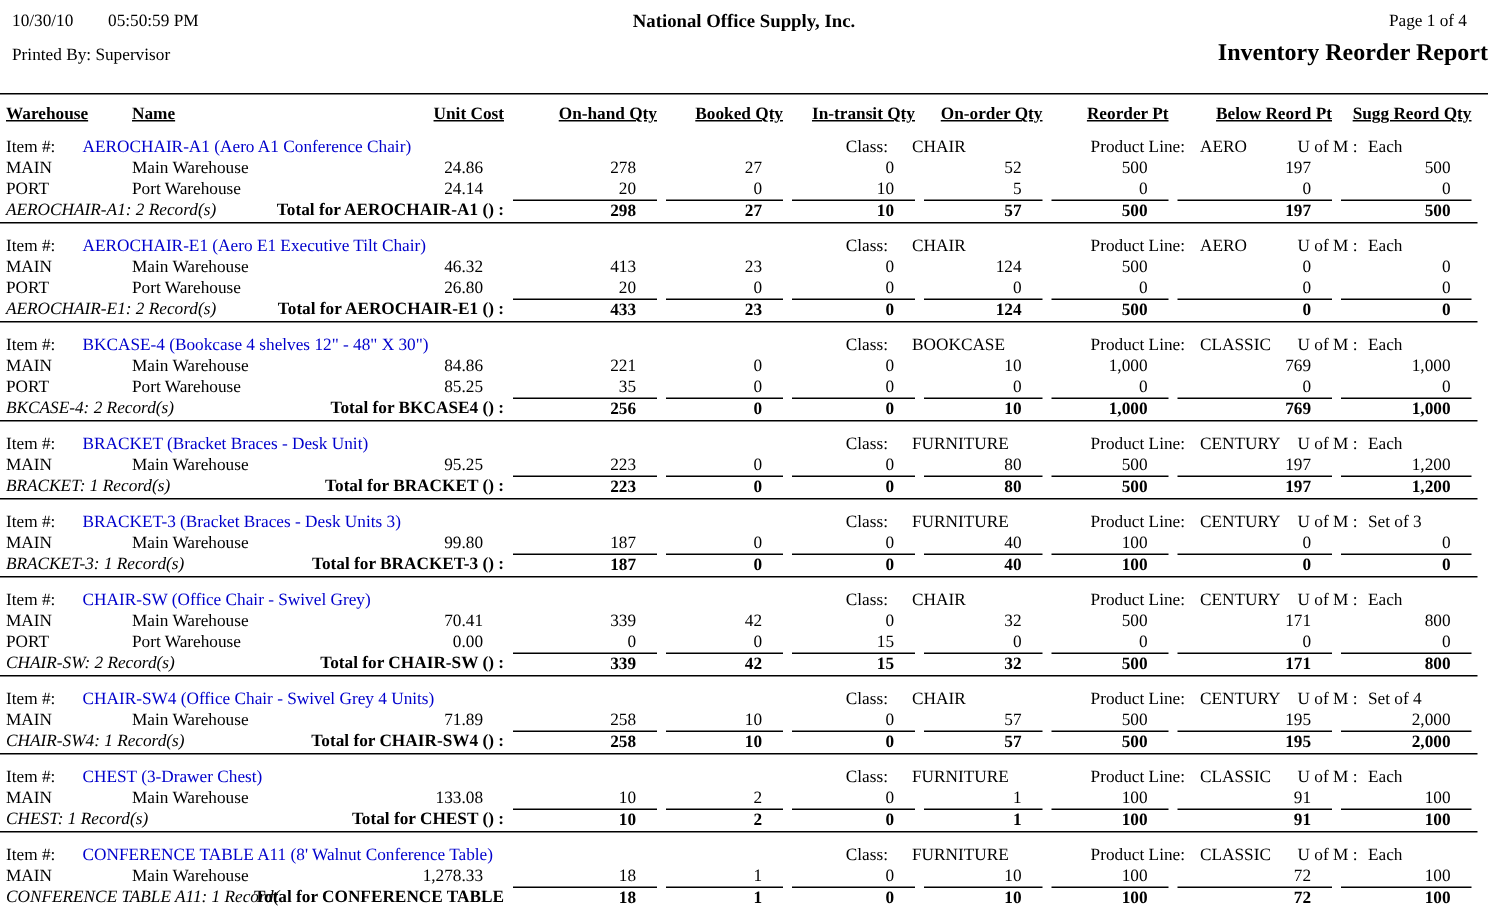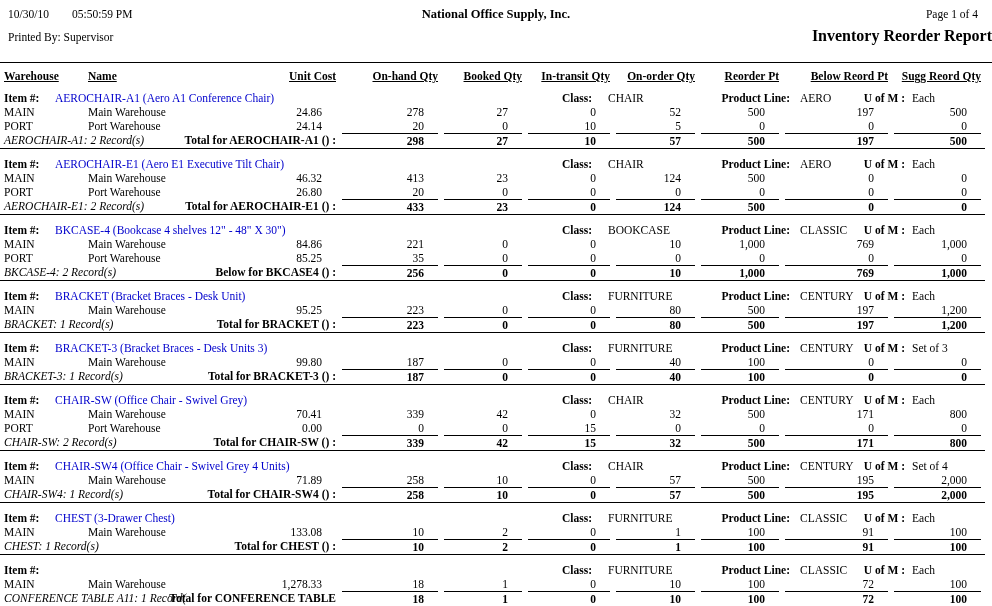--- a/index.html
+++ b/index.html
@@ -25,21 +25,21 @@
   .colhdr{margin-top:6px;height:15px;line-height:15px}
   .hcell{font-weight:bold;text-decoration:underline;white-space:nowrap;overflow:visible}
   .hnum{text-align:right}
   .c{white-space:nowrap;overflow:visible}
   .num{text-align:right;padding-right:14px}
 
   
   .block{padding-top:7px;border-bottom:1px solid #000;margin-bottom:1px;margin-right:7px}
   .item-row{position:relative;height:14px;line-height:14px}
   .item-row span{position:absolute;top:0;white-space:nowrap}
-  .lbl{font-weight:bold}
+  .lbl{font-weight:normal}
   .il{left:4px}
   .iname{left:55px;color:#0000CC}
   .cl{left:520px;width:72px;text-align:right}
   .cv{left:608px}
   .pll{left:690px;width:100px;text-align:right}
   .plv{left:800px}
   .ul{left:835px;width:70px;text-align:right}
   .uv{left:912px}
 
   
@@ -207,21 +207,21 @@
           <span class="c num">0</span>
           <span class="c num">0</span>
           <span class="c num">0</span>
           <span class="c num">0</span>
           <span class="c num">0</span>
           <span class="c num">0</span>
         </div>
         <div class="trow">
           <div class="tlabel">
             <span class="rec">BKCASE-4: 2 Record(s)</span>
-            <span class="tline">Below for BKCASE4 () :</span>
+            <span class="tline">Total for BKCASE4 () :</span>
           </div>
           <span class="c num tnum">256</span>
           <span class="c num tnum">0</span>
           <span class="c num tnum">0</span>
           <span class="c num tnum">10</span>
           <span class="c num tnum">1,000</span>
           <span class="c num tnum">769</span>
           <span class="c num tnum">1,000</span>
         </div>
       </div>
@@ -418,20 +418,21 @@
           <span class="c num tnum">0</span>
           <span class="c num tnum">1</span>
           <span class="c num tnum">100</span>
           <span class="c num tnum">91</span>
           <span class="c num tnum">100</span>
         </div>
       </div>
       <div class="block">
         <div class="item-row">
           <span class="lbl il">Item #:</span>
+          <span class="iname">CONFERENCE TABLE A11 (8' Walnut Conference Table)</span>
           <span class="lbl cl">Class:</span>
           <span class="cv">FURNITURE</span>
           <span class="lbl pll">Product Line:</span>
           <span class="plv">CLASSIC</span>
           <span class="lbl ul">U of M :</span>
           <span class="uv">Each</span>
         </div>
         <div class="row">
           <span class="c">MAIN</span>
           <span class="c">Main Warehouse</span>

